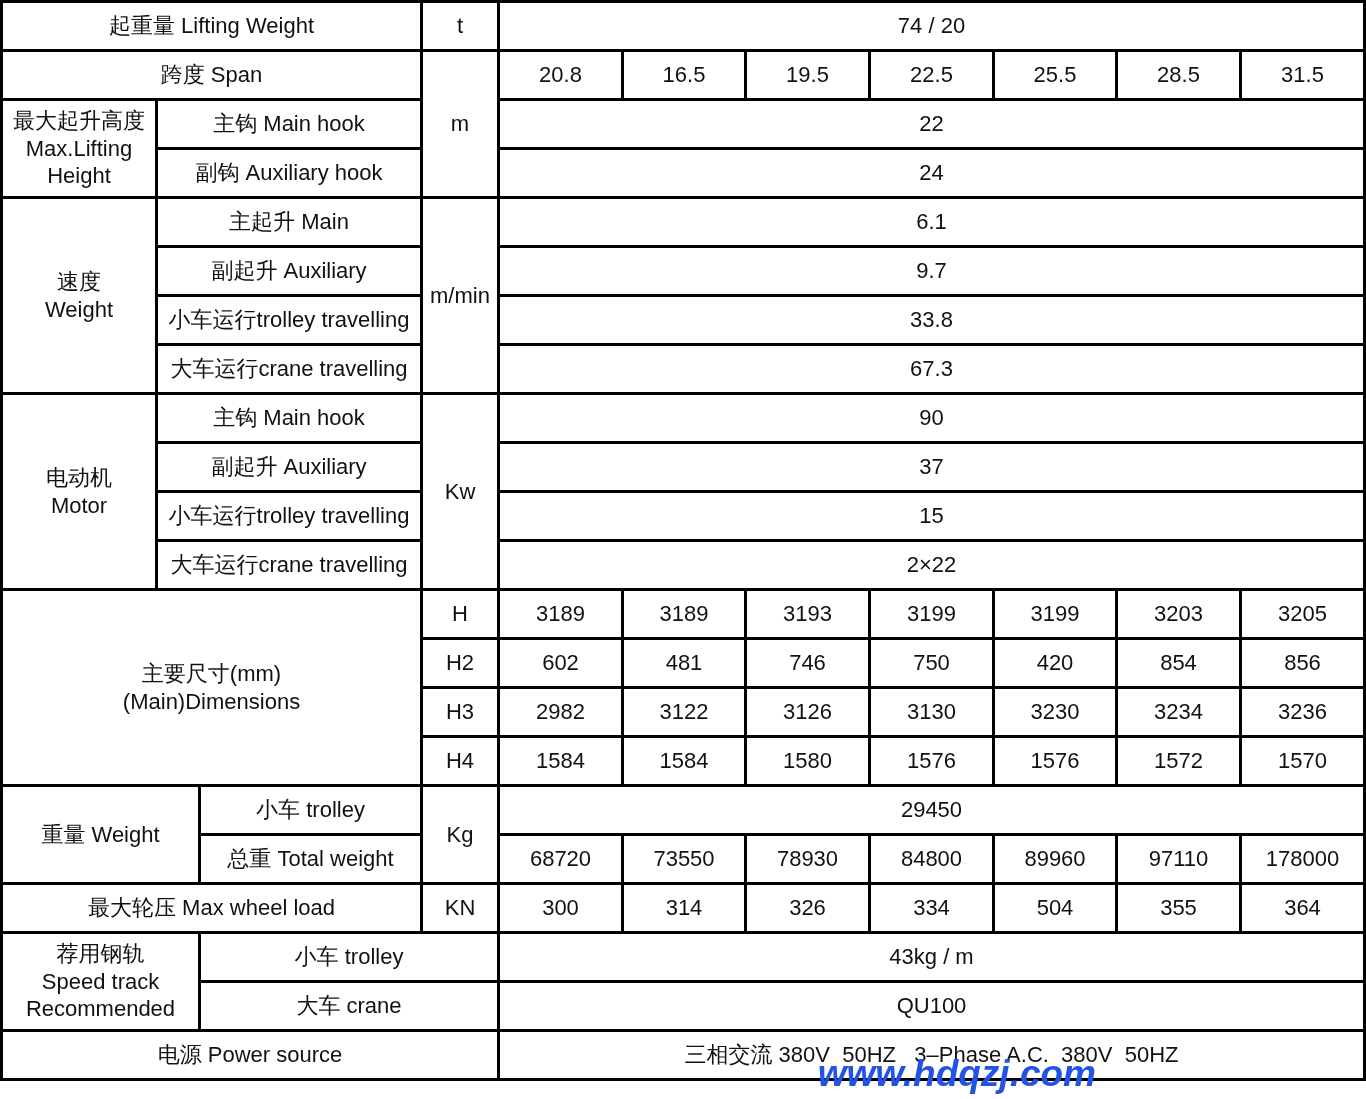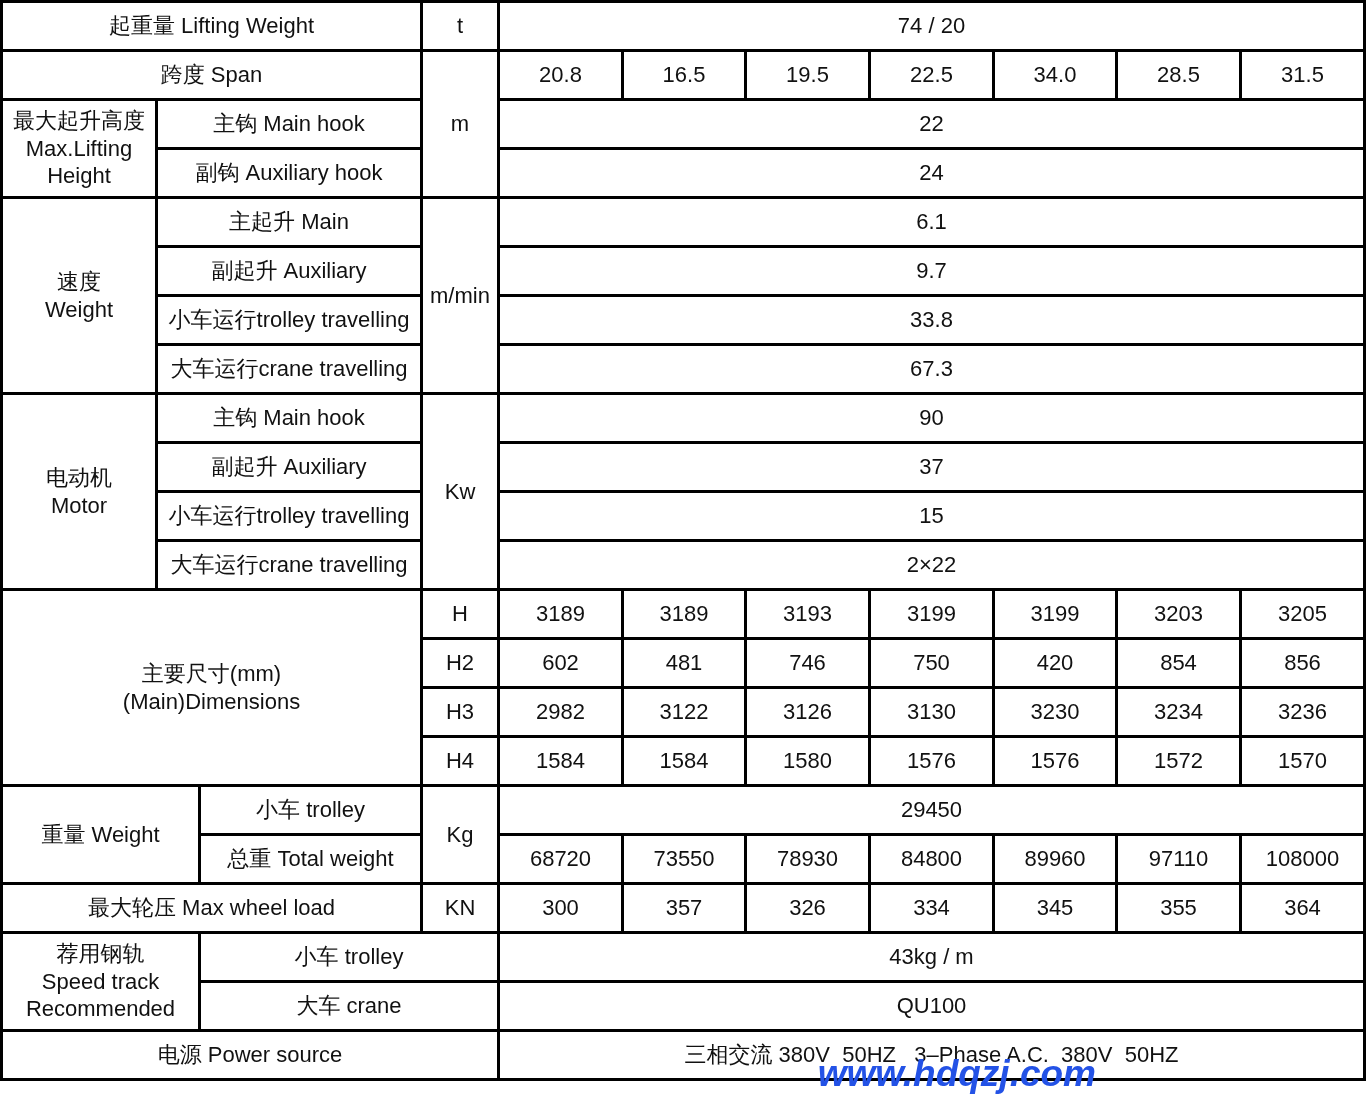--- a/index.html
+++ b/index.html
@@ -78,21 +78,21 @@
       <td colspan="7">74 / 20</td>
     </tr>
 
     <tr>
       <td colspan="3">跨度 Span</td>
       <td rowspan="3">m</td>
       <td>20.8</td>
       <td>16.5</td>
       <td>19.5</td>
       <td>22.5</td>
-      <td>34.0</td>
+      <td>25.5</td>
       <td>28.5</td>
       <td>31.5</td>
     </tr>
 
     <tr>
       <td rowspan="2" class="leftlabel">最大起升高度
 Max.Lifting
 Height</td>
       <td colspan="2" class="sub">主钩 Main hook</td>
       <td colspan="7">22</td>
@@ -192,31 +192,31 @@
       <td colspan="7">29450</td>
     </tr>
     <tr>
       <td class="sub">总重 Total weight</td>
       <td>68720</td>
       <td>73550</td>
       <td>78930</td>
       <td>84800</td>
       <td>89960</td>
       <td>97110</td>
-      <td>108000</td>
+      <td>178000</td>
     </tr>
 
     <tr>
       <td colspan="3">最大轮压 Max wheel load</td>
       <td>KN</td>
       <td>300</td>
-      <td>357</td>
+      <td>314</td>
       <td>326</td>
       <td>334</td>
-      <td>345</td>
+      <td>504</td>
       <td>355</td>
       <td>364</td>
     </tr>
 
     <tr>
       <td colspan="2" rowspan="2" class="leftlabel">荐用钢轨
 Speed track
 Recommended</td>
       <td colspan="2" class="sub">小车 trolley</td>
       <td colspan="7">43kg / m</td>

